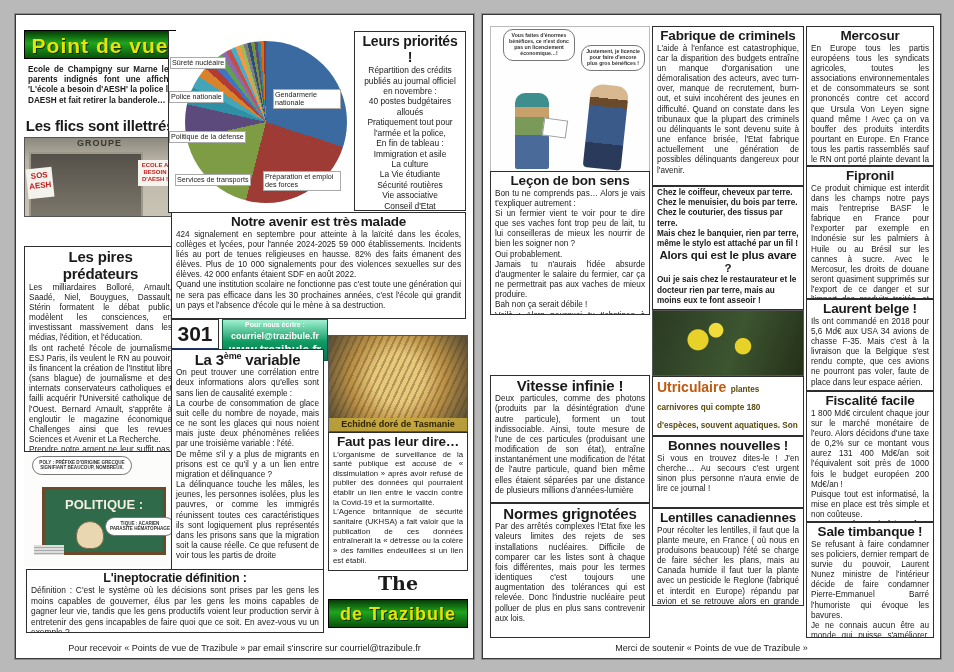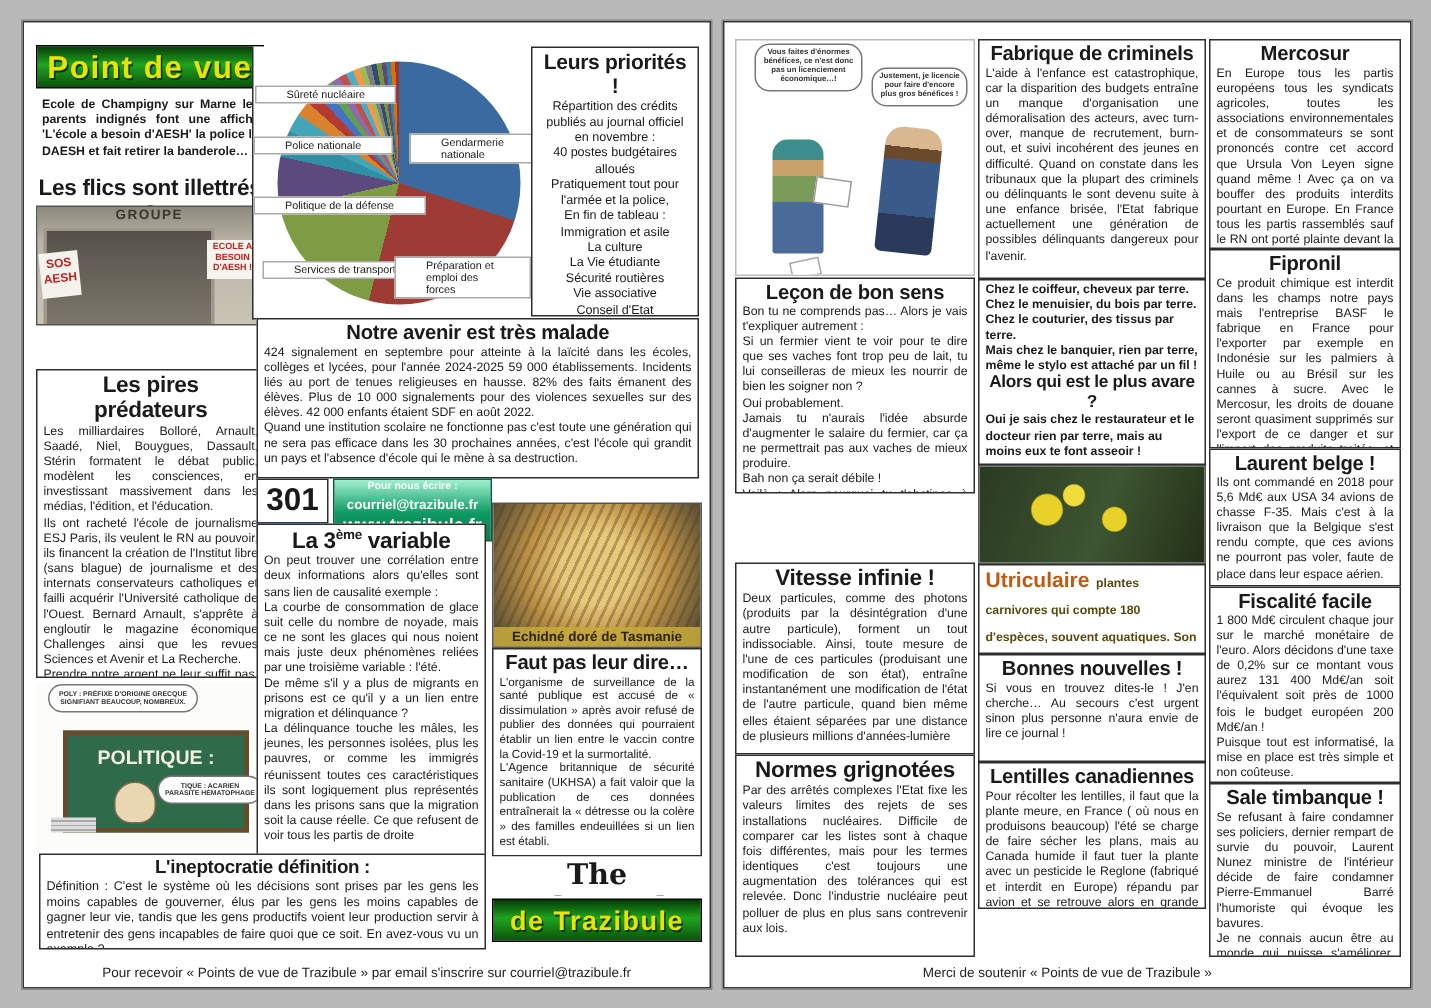--- a/index.html
+++ b/index.html
@@ -21,21 +21,21 @@
             text-shadow:1px 1px 0 #053505;letter-spacing:1px}
   .greenbox{background:linear-gradient(#9ff0cf,#0f9a62 55%,#0b7a4e);border:1px solid #0a5c3a;
             color:#fff;text-align:center}
   .photo{position:absolute;box-sizing:border-box;border:1px solid #555;overflow:hidden}
   .caption-bar{position:absolute;left:0;right:0;bottom:0;background:rgba(200,170,60,.85);
                color:#2e2400;font-weight:bold;font-size:9px;text-align:center;line-height:13px}
   .bubble{position:absolute;background:#fff;border:1px solid #777;border-radius:10px;
           font-size:4.6px;line-height:1.15;text-align:center;padding:3px 3px;color:#333;
           font-weight:bold;text-transform:uppercase}
   .pie-label{position:absolute;background:#fff;border:1px solid #aaa;font-size:7.2px;
-             line-height:1.1;padding:1px 20px;white-space:pre-line;text-align:left}
+             line-height:1.1;padding:1px 1px;white-space:pre-line;text-align:left}
   .blackletter{font-family:"DejaVu Serif",serif;font-weight:bold;font-size:19px;text-align:center}
   .footer{position:absolute;left:0;right:0;bottom:5px;text-align:center;font-size:9px;color:#222}
   .sup{vertical-align:super;font-size:9px}
   .author{display:block;text-align:right;font-style:italic;font-weight:bold;font-size:8.2px}
 </style>
 </head>
 <body>
 
 <div class="page" id="pageL">
 
@@ -152,21 +152,21 @@
   <div class="box" style="left:169px;top:11px;width:152px;height:160px">
     <div class="h">Fabrique de criminels</div>
     <div class="b">L'aide à l'enfance est catastrophique, car la disparition des budgets entraîne un manque d'organisation une démoralisation des acteurs, avec turn-over, manque de recrutement, burn-out, et suivi incohérent des jeunes en difficulté. Quand on constate dans les tribunaux que la plupart des criminels ou délinquants le sont devenu suite à une enfance brisée, l'Etat fabrique actuellement une génération de possibles délinquants dangereux pour l'avenir.</div>
   </div>
 
   <div class="box" style="left:323px;top:11px;width:128px;height:140px">
     <div class="h">Mercosur</div>
     <div class="b">En Europe tous les partis européens tous les syndicats agricoles, toutes les associations environnementales et de consommateurs se sont prononcés contre cet accord que Ursula Von Leyen signe quand même ! Avec ça on va bouffer des produits interdits pourtant en Europe. En France tous les partis rassemblés sauf le RN ont porté plainte devant la Cour de Justice Européenne.</div>
   </div>
 
-  <div class="box" style="left:7px;top:170px;width:160px;height:144px">
+  <div class="box" style="left:7px;top:156px;width:160px;height:144px">
     <div class="h">Leçon de bon sens</div>
     <div class="b">Bon tu ne comprends pas… Alors je vais t'expliquer autrement :
 Si un fermier vient te voir pour te dire que ses vaches font trop peu de lait, tu lui conseilleras de mieux les nourrir de bien les soigner non ?
 Oui probablement.
 Jamais tu n'aurais l'idée absurde d'augmenter le salaire du fermier, car ça ne permettrait pas aux vaches de mieux produire.
 Bah non ça serait débile !
 Voilà : Alors pourquoi tu t'obstines à défendre ceux qui favorisent les grands milliardaires au détriment des travailleurs bougre de con ?</div>
     <span class="author">David Barry</span>
   </div>
 

